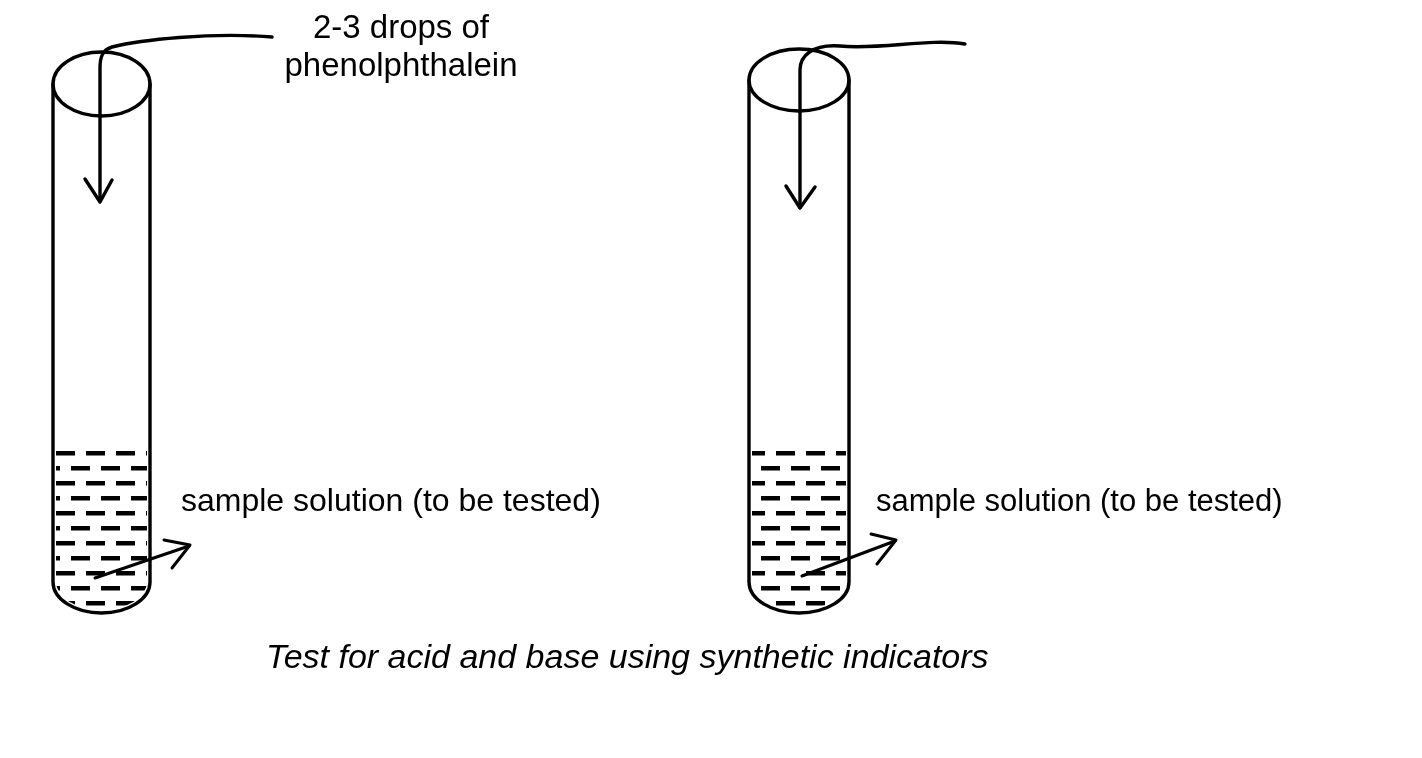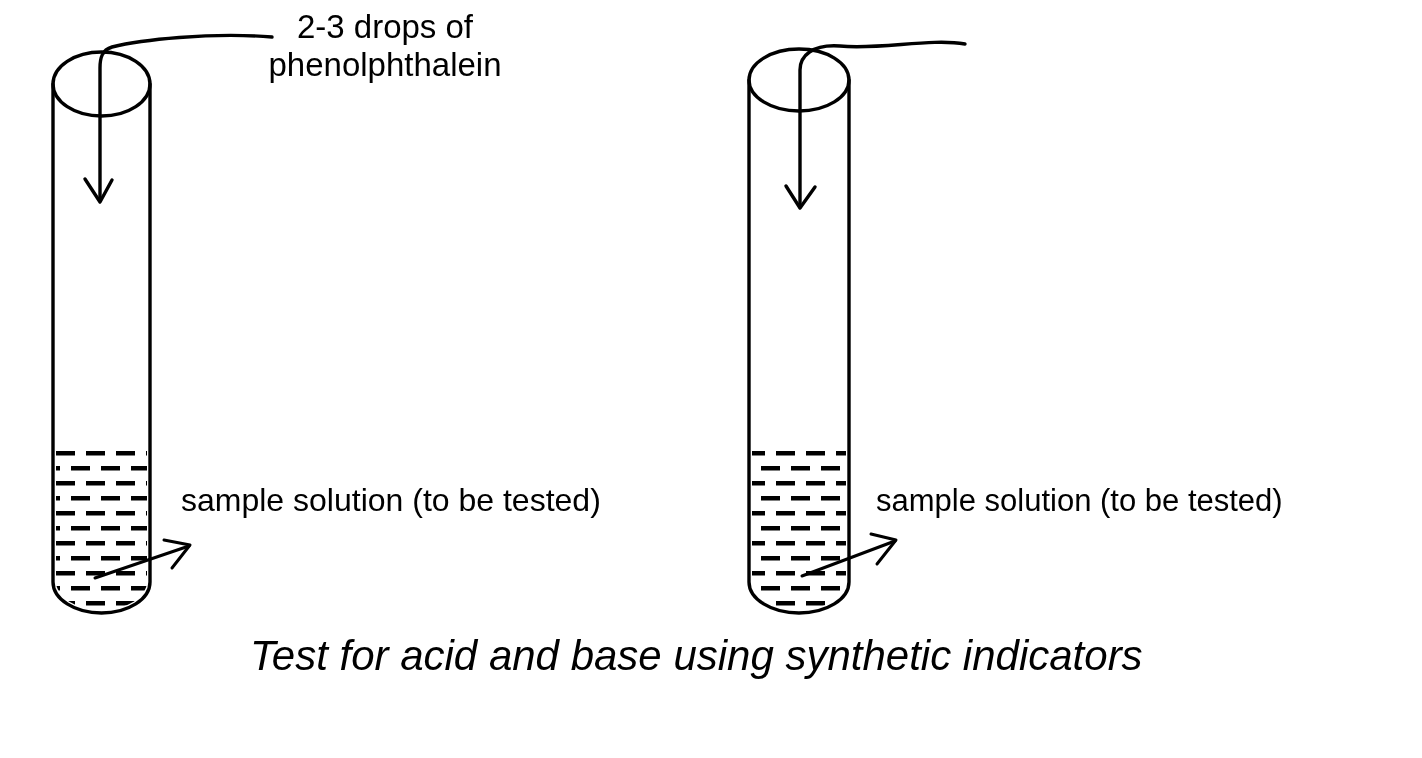--- a/index.html
+++ b/index.html
@@ -22,21 +22,21 @@
     top: 0;
   }
   .lbl {
     position: absolute;
     color: #000000;
     font-size: 32px;
     line-height: 38px;
     white-space: pre-line;
   }
   #label-phenolphthalein {
-    left: 235px;
+    left: 251px;
     top: 8px;
     width: 300px;
     text-align: center;
     font-size: 33px;
   }
   #label-methyl-orange {
     left: 935px;
     top: 62px;
     font-size: 33px;
     white-space: nowrap;
@@ -46,23 +46,23 @@
     top: 481px;
     white-space: nowrap;
   }
   #label-sample-right {
     left: 876px;
     top: 482px;
     font-size: 31px;
     white-space: nowrap;
   }
   #caption {
-    left: 250px;
+    left: 266px;
     top: 637px;
-    font-size: 42px;
+    font-size: 34px;
     font-style: italic;
     white-space: nowrap;
   }
 </style>
 </head>
 <body>
 
 <div id="stage">
 
   <svg id="diagram-svg" width="1422" height="758" viewBox="0 0 1422 758">

